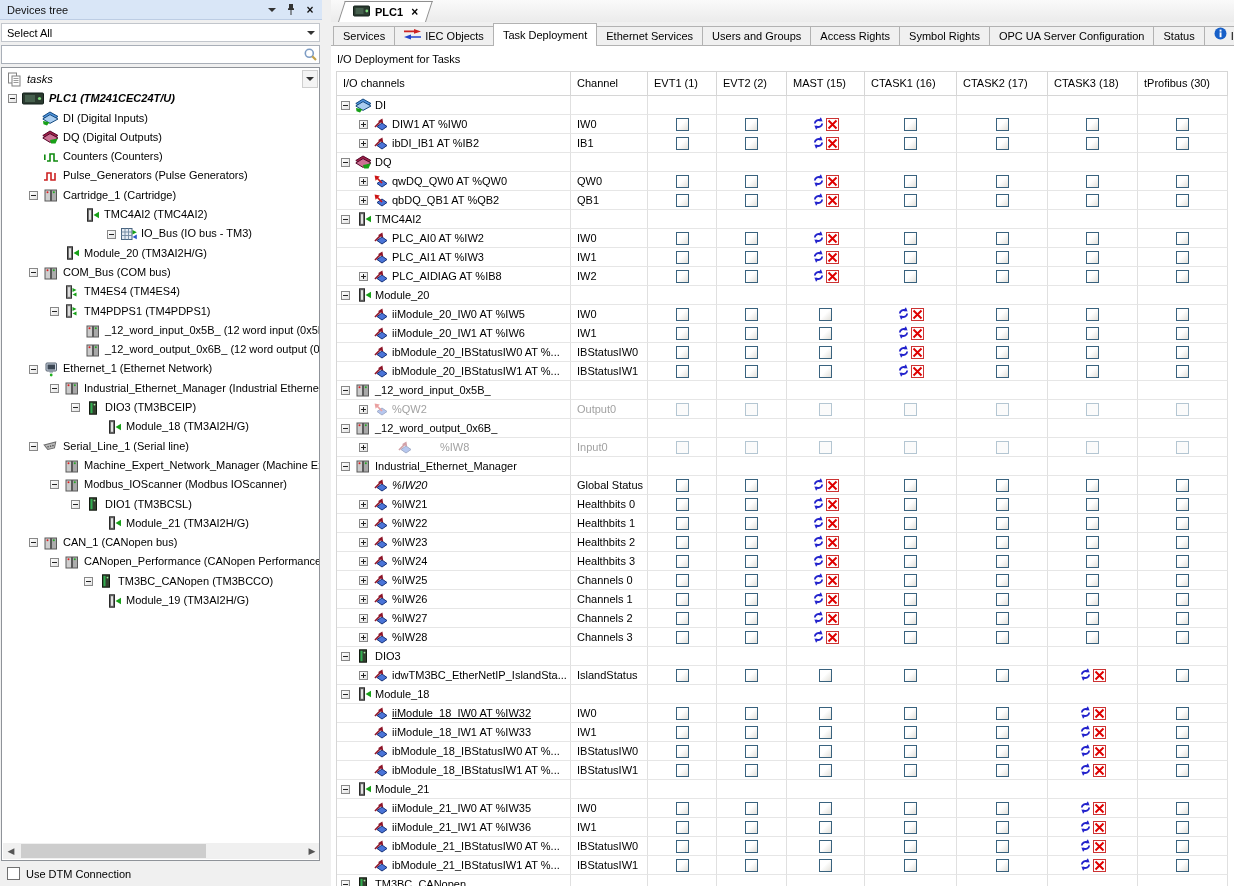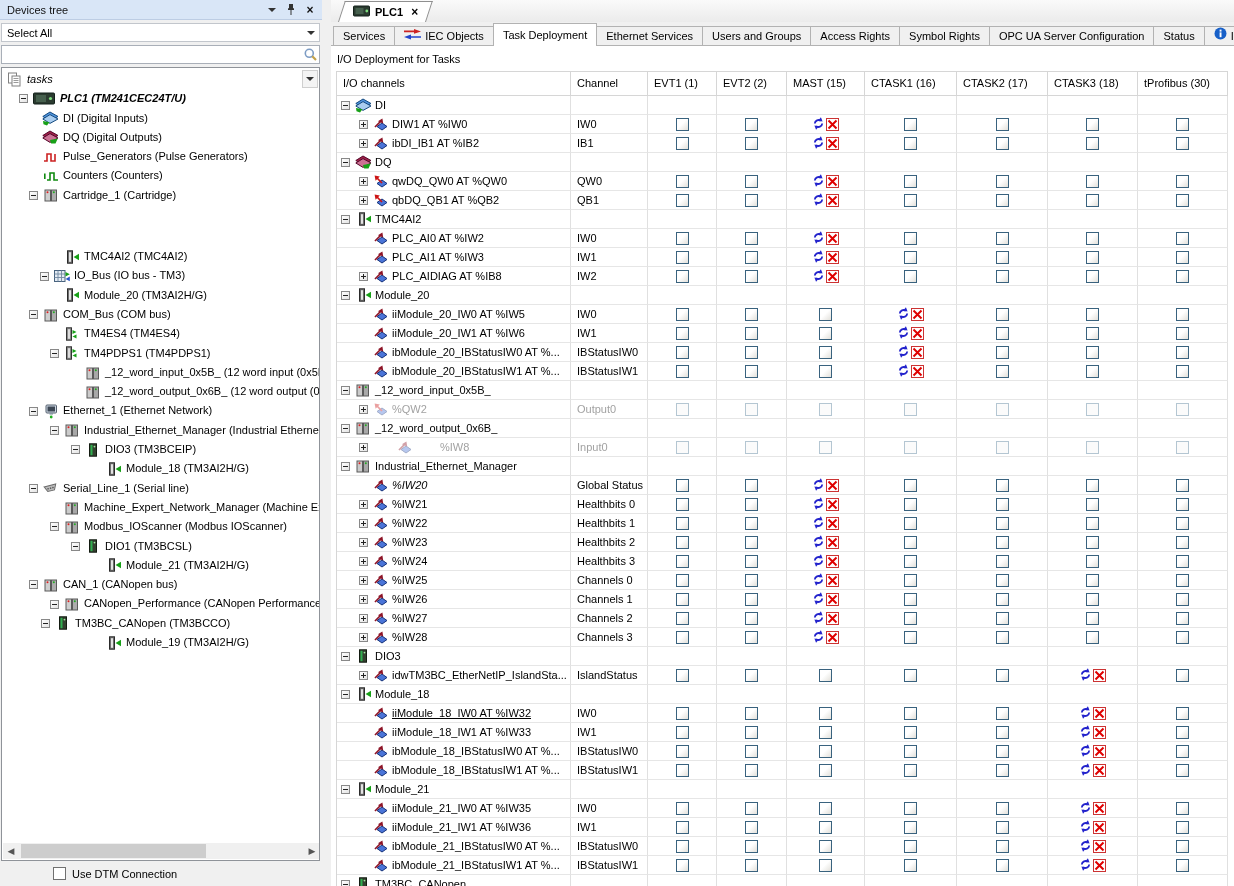--- a/index.html
+++ b/index.html
@@ -42,21 +42,21 @@
   .ticon { display:inline-flex; width:17px; flex:0 0 17px; justify-content:center; }
   .ticon.wide { width:24px; flex:0 0 24px; }
   .tree-combo-btn { position:absolute; right:1px; top:0; width:16px; height:18px; display:flex;
                     align-items:center; justify-content:center; background:#f4f4f4; border:1px solid #cfcfcf; }
 
   .hscroll { position:absolute; left:1px; bottom:1px; width:317px; height:16px; background:#f0f0f0; }
   .hs-arrow { position:absolute; top:0; width:16px; height:16px; color:#555; font-size:9px;
               display:flex; align-items:center; justify-content:center; }
   .hs-thumb { position:absolute; left:18px; top:1px; width:185px; height:14px; background:#cdcdcd; }
 
-  .dtm { position:absolute; left:7px; top:867px; display:flex; align-items:center; gap:6px;margin-left:46px; }
+  .dtm { position:absolute; left:7px; top:867px; display:flex; align-items:center; gap:6px; }
   .cbx { width:13px; height:13px; background:#fff; border:1px solid #707070; }
 
   
   .tabstrip { position:absolute; left:331px; right:0; top:0; height:35px;
               background:linear-gradient(#fafafa,#e3e3e3); border-bottom:1px solid #b5b5b5; }
   .doctab { position:absolute; left:14px; top:1px; height:21px; padding:0 8px 0 8px;
             display:flex; align-items:center; gap:5px; }
   .doctab::before { content:""; position:absolute; inset:0 0 0 -7px; background:#fff;
                     border:1px solid #8f8f8f; border-bottom:none; transform:skewX(-18deg);
                     transform-origin:bottom left; }
@@ -139,21 +139,21 @@
                 <rect x="1.5" y="1" width="8" height="10" fill="#fff" stroke="#808080"></rect>
                 <rect x="5" y="4" width="8" height="10" fill="#fdfdfd" stroke="#808080"></rect>
                 <path d="M6.5 6.5h5M6.5 8.5h5M6.5 10.5h5" stroke="#9a9a9a"></path>
               </svg>
             </span>
             <span class="lbl italic">tasks</span>
             <span class="tree-combo-btn">
               <span class="tri-down"></span>
             </span>
           </div>
-          <div class="trow" style="padding-left: 17px;">
+          <div class="trow" style="padding-left: 6px;">
             <span class="exp"></span>
             <span class="ticon wide">
               <svg width="22" height="13" viewBox="0 0 22 13">
                 <rect x="0.5" y="1" width="21" height="11" rx="1" fill="#2b3b30" stroke="#13201a"></rect>
                 <rect x="3" y="3" width="10" height="7" fill="#46604e"></rect>
                 <circle cx="17.5" cy="6.5" r="1.6" fill="#7ede7e"></circle>
               </svg>
             </span>
             <span class="lbl boldItalic">PLC1 (TM241CEC24T/U)</span>
           </div>
@@ -176,59 +176,59 @@
                 <polygon points="8,3.6 16,8 8,12.4 0.8,8" fill="#cc7294" stroke="#54082a"></polygon>
                 <polygon points="8,10 15.8,8.6 13.5,13.5 9.2,13.6" fill="#17a017"></polygon>
               </svg>
             </span>
             <span class="lbl">DQ (Digital Outputs)</span>
           </div>
           <div class="trow" style="padding-left: 27px;">
             <span class="exp-spacer"></span>
             <span class="ticon">
               <svg width="16" height="14" viewBox="0 0 16 14">
-                <path d="M1 11h3V4h4v7h4V4" stroke="#cc2222" stroke-width="1.6" fill="none"></path>
-              </svg>
-            </span>
-            <span class="lbl">Pulse_Generators (Pulse Generators)</span>
+                <rect x="1" y="4.5" width="1.6" height="5.5" fill="#0f8a0f"></rect>
+                <path d="M4 11h3V4h4v7h4" stroke="#0f8a0f" stroke-width="1.6" fill="none"></path>
+              </svg>
+            </span>
+            <span class="lbl">Counters (Counters)</span>
           </div>
           <div class="trow" style="padding-left: 27px;">
             <span class="exp-spacer"></span>
             <span class="ticon">
               <svg width="16" height="14" viewBox="0 0 16 14">
-                <rect x="1" y="4.5" width="1.6" height="5.5" fill="#0f8a0f"></rect>
-                <path d="M4 11h3V4h4v7h4" stroke="#0f8a0f" stroke-width="1.6" fill="none"></path>
-              </svg>
-            </span>
-            <span class="lbl">Counters (Counters)</span>
+                <path d="M1 11h3V4h4v7h4V4" stroke="#cc2222" stroke-width="1.6" fill="none"></path>
+              </svg>
+            </span>
+            <span class="lbl">Pulse_Generators (Pulse Generators)</span>
           </div>
           <div class="trow" style="padding-left: 27px;">
             <span class="exp"></span>
             <span class="ticon">
               <svg width="16" height="14" viewBox="0 0 16 14">
                 <rect x="2" y="2" width="5.5" height="11" fill="#cfcfcf" stroke="#5a5a5a"></rect>
                 <rect x="8.5" y="2" width="5" height="11" fill="#adadad" stroke="#5a5a5a"></rect>
                 <circle cx="4.5" cy="4.2" r="1" fill="#d22"></circle>
                 <circle cx="10.8" cy="4.2" r="1" fill="#2a2"></circle>
               </svg>
             </span>
             <span class="lbl">Cartridge_1 (Cartridge)</span>
           </div>
-          <div class="trow" style="padding-left: 48px; margin-top: 42px;">
+          <div class="trow" style="padding-left: 68px;">
             <span class="exp-spacer"></span>
             <span class="ticon">
               <svg width="17" height="14" viewBox="0 0 17 14">
                 <rect x="4.5" y="0.8" width="5" height="12.4" fill="#6e6e6e" stroke="#2a2a2a"></rect>
                 <rect x="6" y="2.2" width="2" height="9.6" fill="#e3e3e3"></rect>
                 <polygon points="10.5,7 16,3.8 16,10.2" fill="#17a017"></polygon>
               </svg>
             </span>
             <span class="lbl">TMC4AI2 (TMC4AI2)</span>
           </div>
-          <div class="trow" style="padding-left: 38px;">
+          <div class="trow" style="padding-left: 38px; justify-content: center;">
             <span class="exp"></span>
             <span class="ticon">
               <svg width="17" height="14" viewBox="0 0 17 14">
                 <rect x="1.5" y="1.5" width="10.5" height="11" fill="#e4ebf3" stroke="#48637e"></rect>
                 <path d="M1.5 5h10.5M1.5 8.5h10.5M5 1.5v11M8.5 1.5v11" stroke="#7088a0" stroke-width="0.9"></path>
                 <polygon points="12.5,3 16.8,5.3 12.5,7.6" fill="#17a017"></polygon>
                 <polygon points="16.8,7.6 12.5,9.9 16.8,12.2" fill="#2b55c8"></polygon>
               </svg>
             </span>
             <span class="lbl">IO_Bus (IO bus - TM3)</span>
@@ -427,21 +427,21 @@
             <span class="ticon">
               <svg width="16" height="14" viewBox="0 0 16 14">
                 <rect x="2" y="2" width="5.5" height="11" fill="#cfcfcf" stroke="#5a5a5a"></rect>
                 <rect x="8.5" y="2" width="5" height="11" fill="#adadad" stroke="#5a5a5a"></rect>
                 <circle cx="4.5" cy="4.2" r="1" fill="#d22"></circle>
                 <circle cx="10.8" cy="4.2" r="1" fill="#2a2"></circle>
               </svg>
             </span>
             <span class="lbl">CANopen_Performance (CANopen Performance)</span>
           </div>
-          <div class="trow" style="padding-left: 39px;">
+          <div class="trow" style="padding-left: 82px;">
             <span class="exp"></span>
             <span class="ticon">
               <svg width="16" height="14" viewBox="0 0 16 14">
                 <rect x="4.5" y="0.8" width="7" height="12.4" fill="#33402f" stroke="#121a10"></rect>
                 <rect x="5.5" y="1.8" width="2" height="10.4" fill="#2fae4e"></rect>
                 <circle cx="9.5" cy="3.6" r="0.9" fill="#9df09d"></circle>
               </svg>
             </span>
             <span class="lbl">TM3BC_CANopen (TM3BCCO)</span>
           </div>

